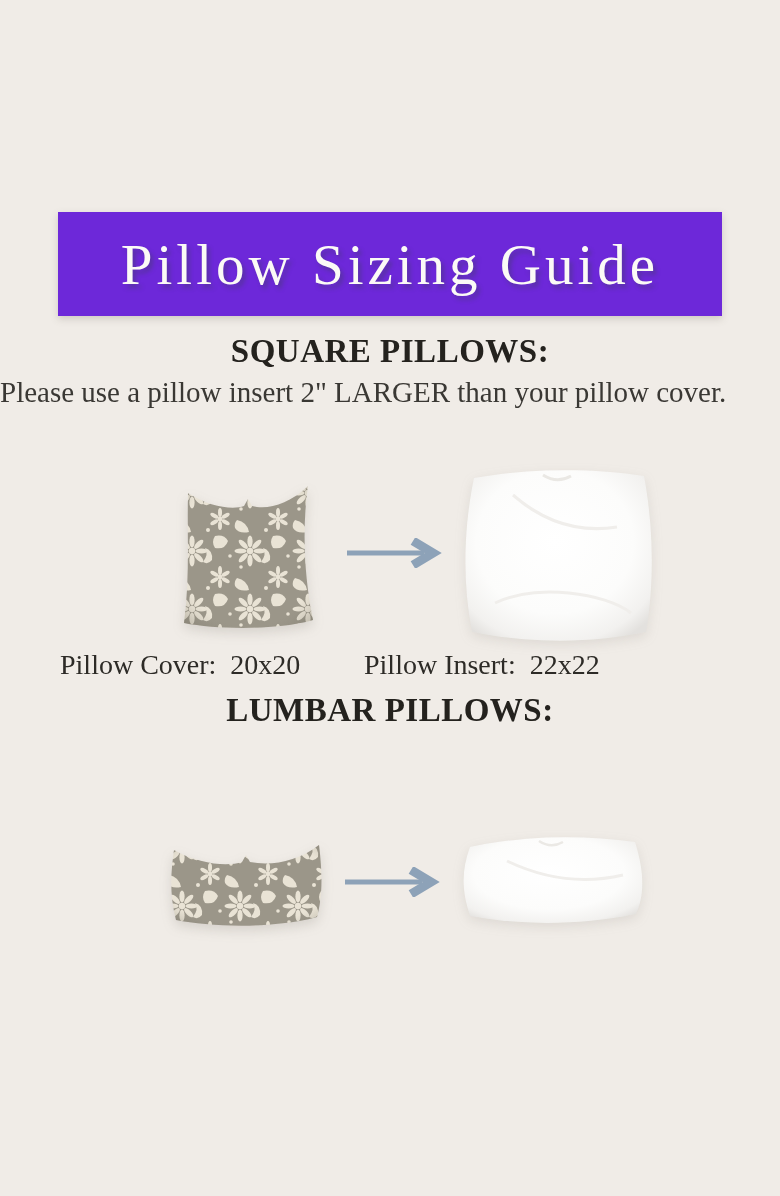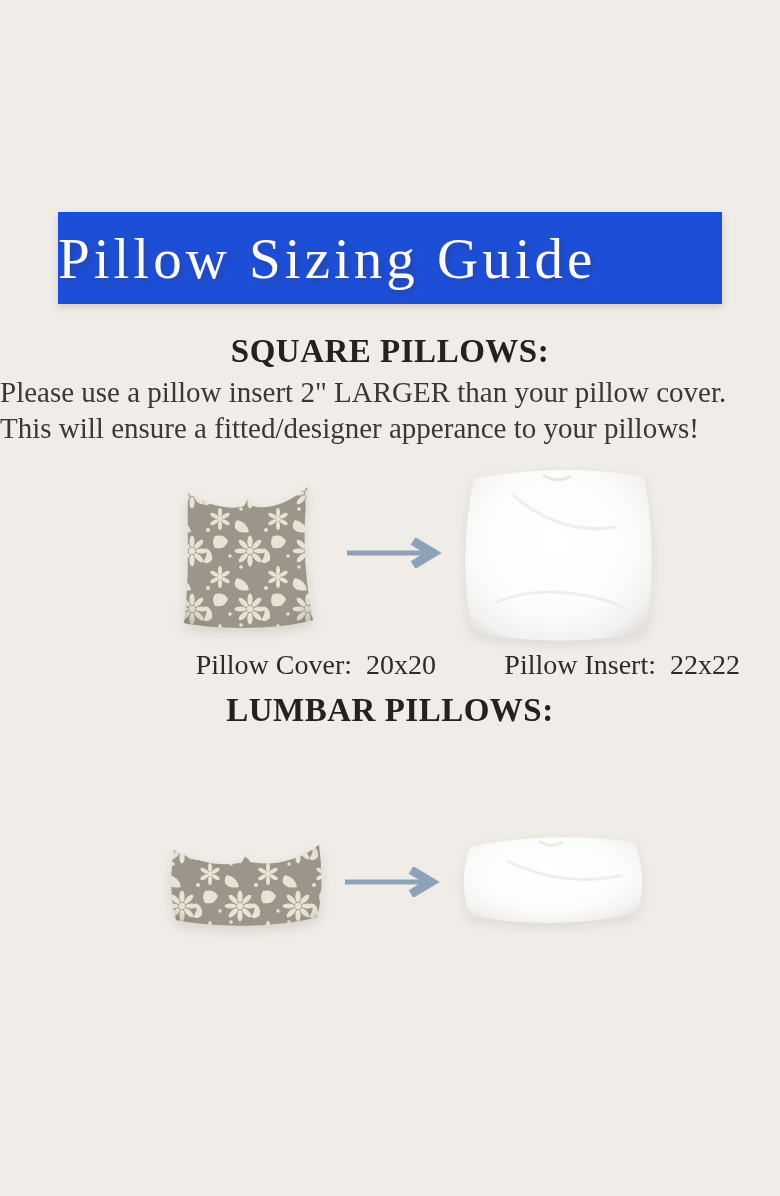--- a/index.html
+++ b/index.html
@@ -11,24 +11,25 @@
     position:relative;
     width:780px;
     height:1196px;
     background:#f0ece7;
     overflow:hidden;
     margin:0 auto;
   }
   .banner{
     position:absolute;
     left:58px; top:212px;
-    width:664px; height:92px;
-    background:#1d4ed8;
+    width:664px; height:104px;
+    background:#6d28d9;
     display:flex;
     align-items:center;
+    justify-content:center;
     box-shadow:0 3px 7px rgba(110,105,95,0.25);
   }
   .banner-title{
     font-size:57px;
     font-weight:400;
     color:#fbfaf6;
     letter-spacing:4px;
     white-space:nowrap;
     text-shadow:3px 4px 4px rgba(55,65,80,0.38);
   }
@@ -65,21 +66,21 @@
   .fig-insert-lb{left:457px; top:829px; width:192px; height:99px;}
   .cover-shadow{filter:drop-shadow(0 5px 6px rgba(100,95,85,0.18));}
   .insert-shadow{filter:drop-shadow(0 4px 6px rgba(120,115,105,0.15));}
   .arrow{position:absolute;width:100px;height:30px;}
   .arrow svg{display:block;width:100%;height:100%;}
   .arrow-1{left:346px; top:538px;}
   .arrow-2{left:344px; top:867px;}
   .caption{
     position:absolute;
     width:376px;
-    text-align:right;
+    text-align:left;
     font-size:28px;
     color:#2d2b27;
     white-space:pre;
   }
   .cap-1a{left:60px;  top:649px;}
   .cap-1b{left:364px; top:649px;}
   .cap-2a{left:60px;  top:939px;}
   .cap-2b{left:362px; top:939px;}
 </style>
 </head>
@@ -128,21 +129,21 @@
   </defs>
 </svg>
 
 <div class="canvas">
 
   <div class="banner">
     <span class="banner-title">Pillow Sizing Guide</span>
   </div>
 
   <h2 class="sec-heading h-square">SQUARE PILLOWS:</h2>
-  <p class="sec-body body-square"><span>Please use a pillow insert 2" LARGER than your pillow cover.</span><br><span>This will ensure a fitted/designer apperance to your pillows!</span></p>
+  <p class="sec-body body-square"><span>Please use a pillow insert 2" LARGER than your pillow cover.</span><br></p>
 
   <figure class="fig fig-cover-sq cover-shadow">
     <svg viewBox="0 0 146 156">
       <path d="M13,17 C34,31 58,34 69,30 L73,23 L77,30 C92,34 113,29 133,10 C127,52 129,100 138,144 C104,154 44,154 9,147 C15,103 12,60 13,17 Z" fill="url(#floral)"></path>
       <path d="M13,17 C34,31 58,34 69,30 L73,23 L77,30 C92,34 113,29 133,10 C127,52 129,100 138,144 C104,154 44,154 9,147 C15,103 12,60 13,17 Z" fill="url(#coverShade)"></path>
     </svg>
   </figure>
 
   <div class="arrow arrow-1">
     <svg viewBox="0 0 100 30">

